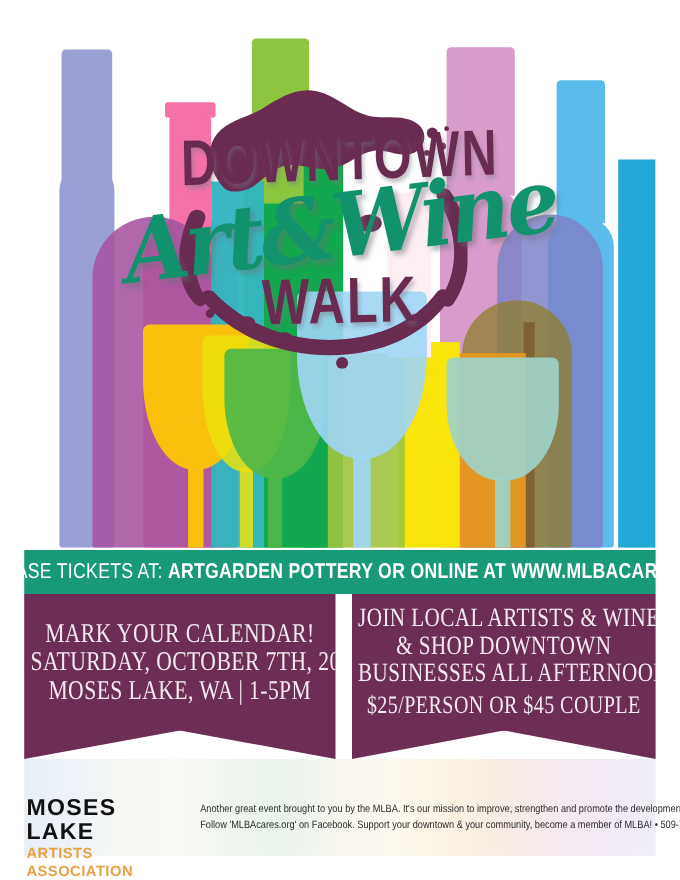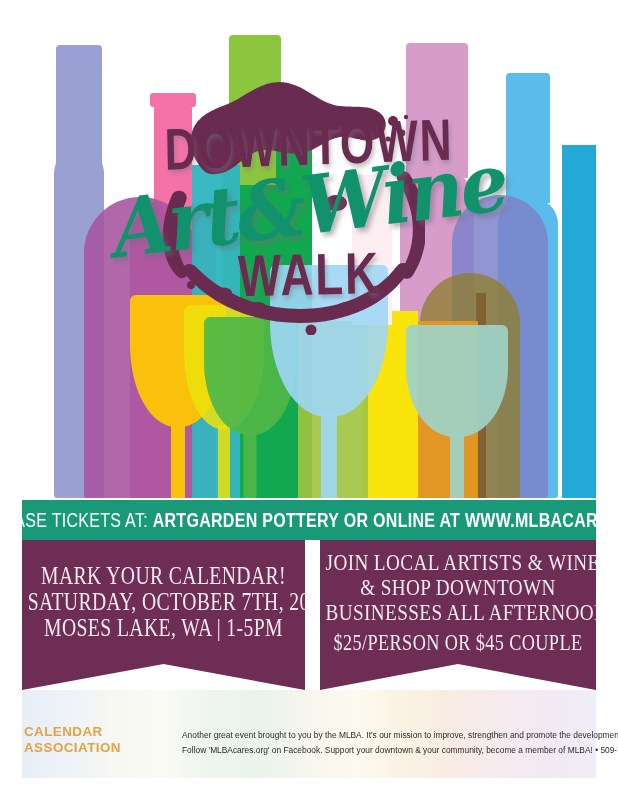--- a/index.html
+++ b/index.html
@@ -365,21 +365,22 @@
       <span class="l">BUSINESSES ALL AFTERNOON!</span>
       <span class="l price">$25/PERSON OR $45 COUPLE</span>
     </div>
     <div class="notch"></div>
   </div>
 
   <div class="footer-wash"></div>
 
   <div class="footer">
     <div class="logo">
-      <span class="ba">CALENDAR ASSOCIATION</span>
+      <span class="ml">MOSES LAKE</span>
+      <span class="ba">ARTISTS ASSOCIATION</span>
     </div>
     <div class="fineprint">
       <span>Another great event brought to you by the MLBA. It's our mission to improve, strengthen and promote the development of our downtown.</span>
       <span>Follow 'MLBAcares.org' on Facebook. Support your downtown &amp; your community, become a member of MLBA!  •  509-770-1700</span>
     </div>
   </div>
 
 </div>
 
 </body></html>

